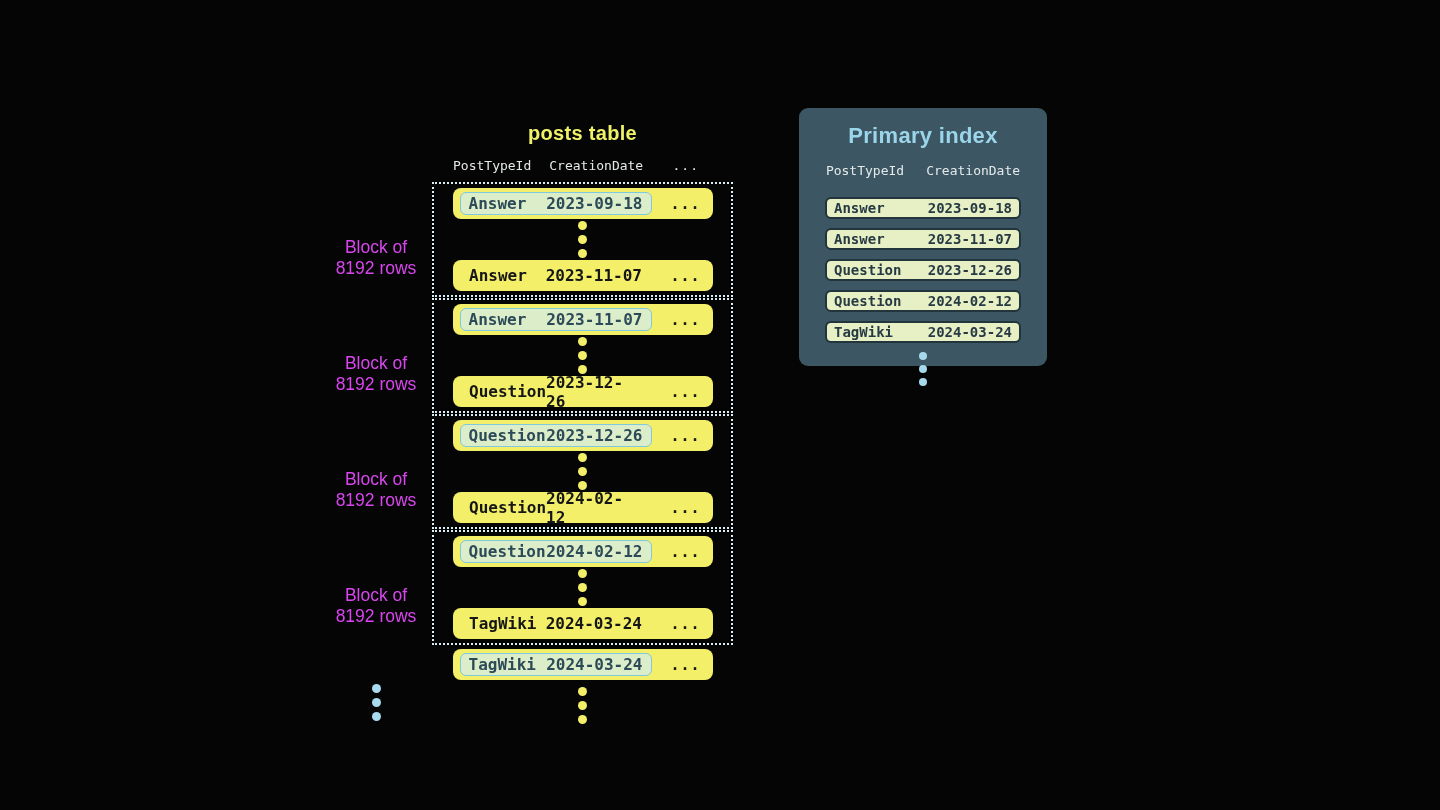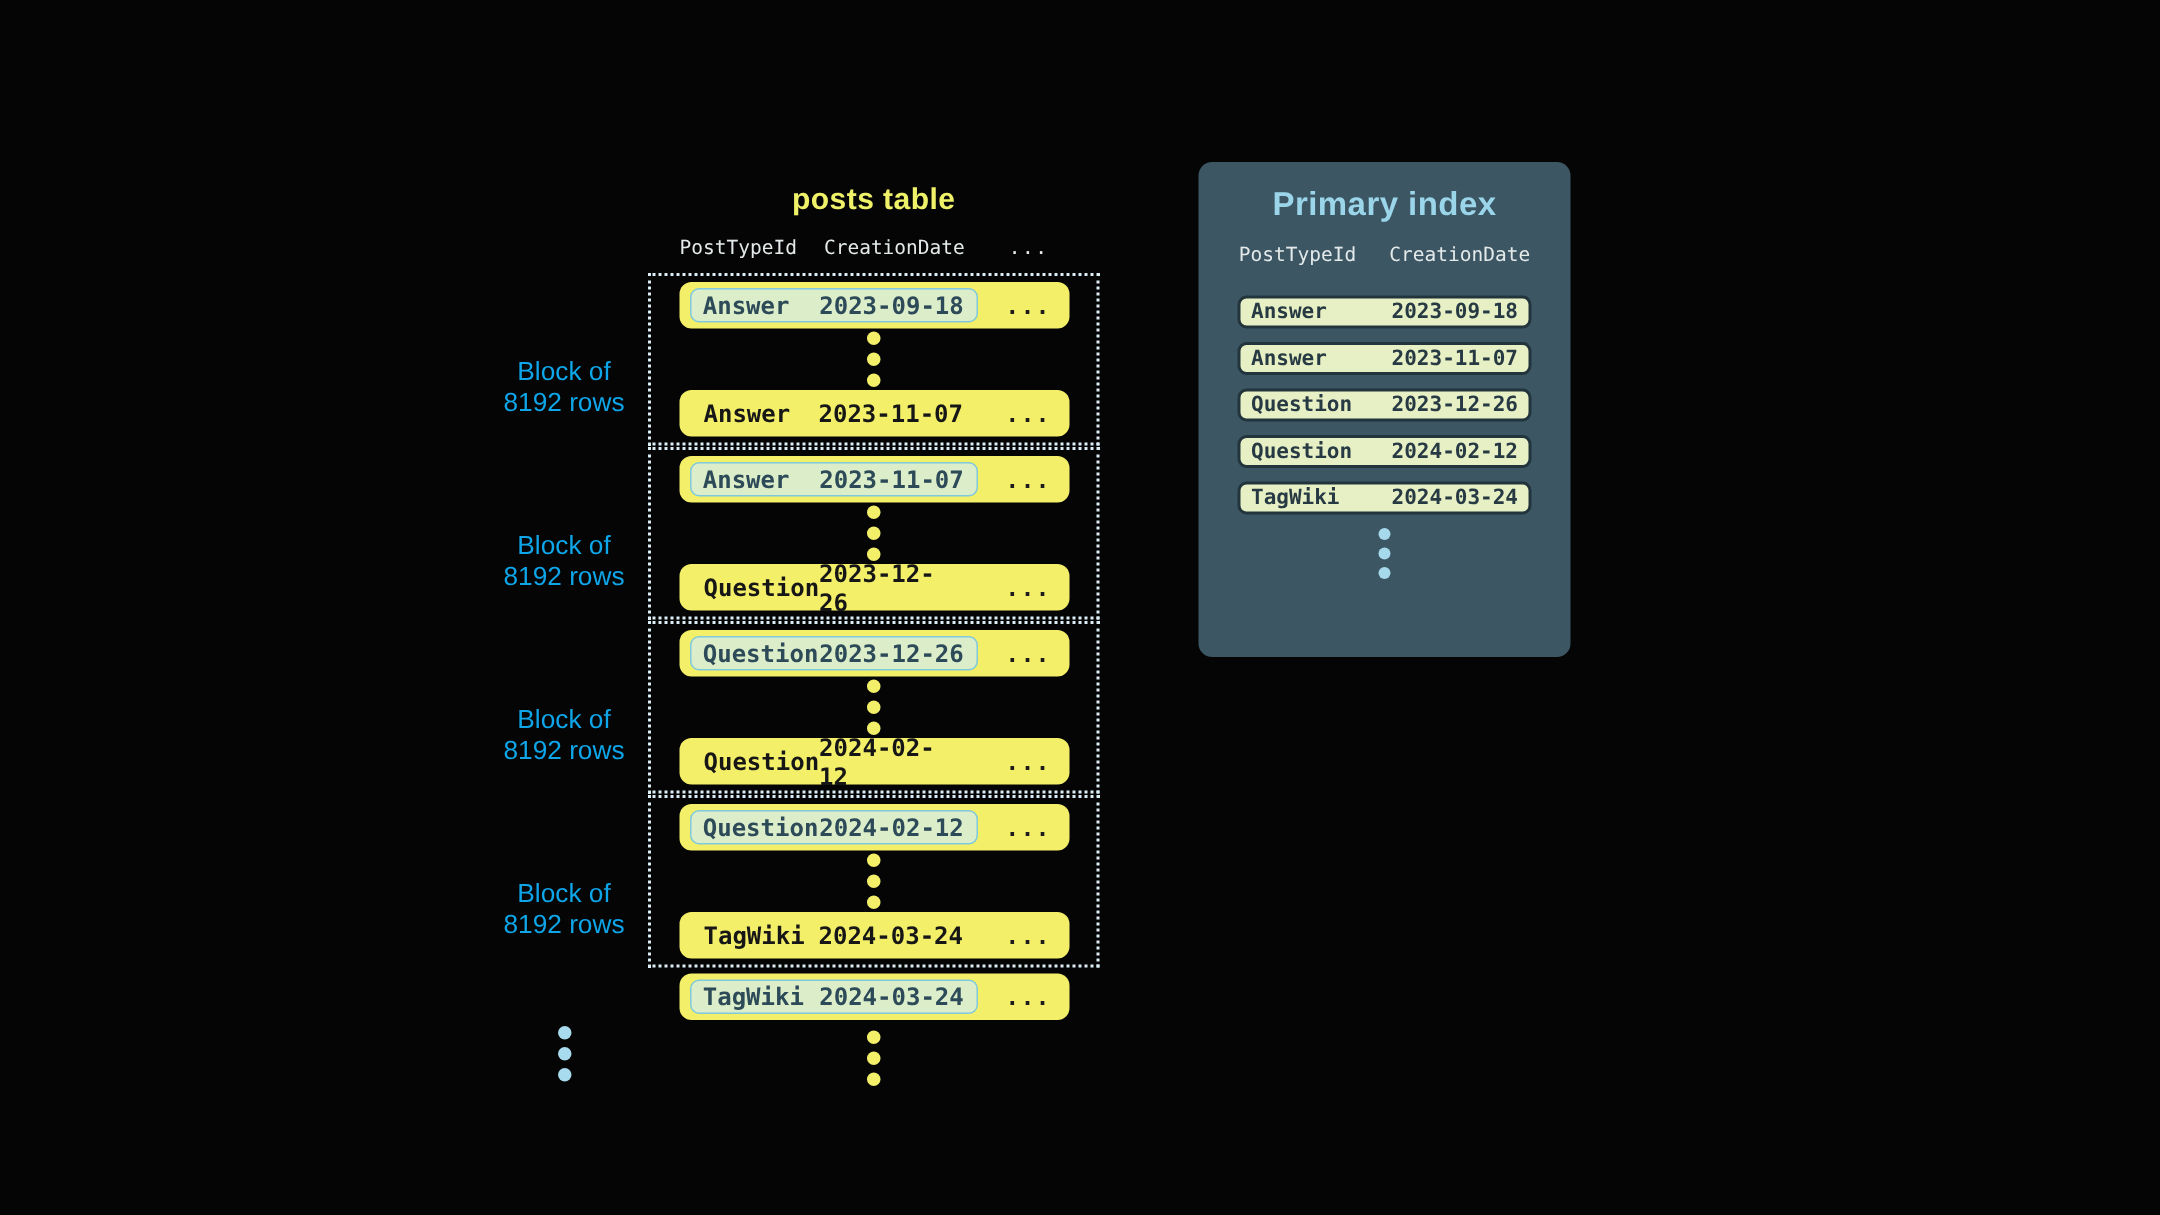--- a/index.html
+++ b/index.html
@@ -32,26 +32,26 @@
   .vdots { display:flex; flex-direction:column; align-items:center; gap:5px; }
   .vdots .dot { width:9px; height:9px; border-radius:50%; }
   .vdots.yellow .dot { background:#f3ef68; }
   .vdots.blue .dot { background:#a9dbee; }
 
   .overflow-row { margin:4px auto 0 auto; }
   .bottom-dots { margin-top:7px; }
 
   
   .block-label { position:absolute; left:300px; width:152px; text-align:center;
-                 color:#0ea5e9; font-size:17.5px; font-weight:500; line-height:21px; }
+                 color:#d946ef; font-size:17.5px; font-weight:500; line-height:21px; }
   .bl-1 { top:237px; } .bl-2 { top:353px; } .bl-3 { top:469px; } .bl-4 { top:585px; }
   .left-dots { position:absolute; left:300px; width:152px; top:684px; }
 
   
-  .panel { position:absolute; left:799px; top:108px; width:248px; height:330px;
+  .panel { position:absolute; left:799px; top:108px; width:248px; height:258px;
            background:#3c5663; border-radius:9px; display:flex; flex-direction:column; align-items:center; }
   .panel-title { margin-top:15px; font-size:22px; font-weight:600; color:#9bd5e9; letter-spacing:.3px; }
   .panel-header { display:flex; gap:22px; margin-top:14px; font-family:"DejaVu Sans Mono","Liberation Mono",monospace;
                   font-size:13px; color:#e4eaea; }
   .index-rows { margin-top:19px; display:flex; flex-direction:column; gap:9px; }
   .irow { width:196px; height:22px; background:#e7f0c5; border:2px solid #22343c; border-radius:6px;
           display:flex; justify-content:space-between; align-items:center; padding:0 7px;
           font-family:"DejaVu Sans Mono","Liberation Mono",monospace; font-size:14px; font-weight:bold; color:#273a43; }
   .panel .vdots { margin-top:9px; }
   .vdots.panelblue .dot { width:8px; height:8px; background:#a7d9ec; }

